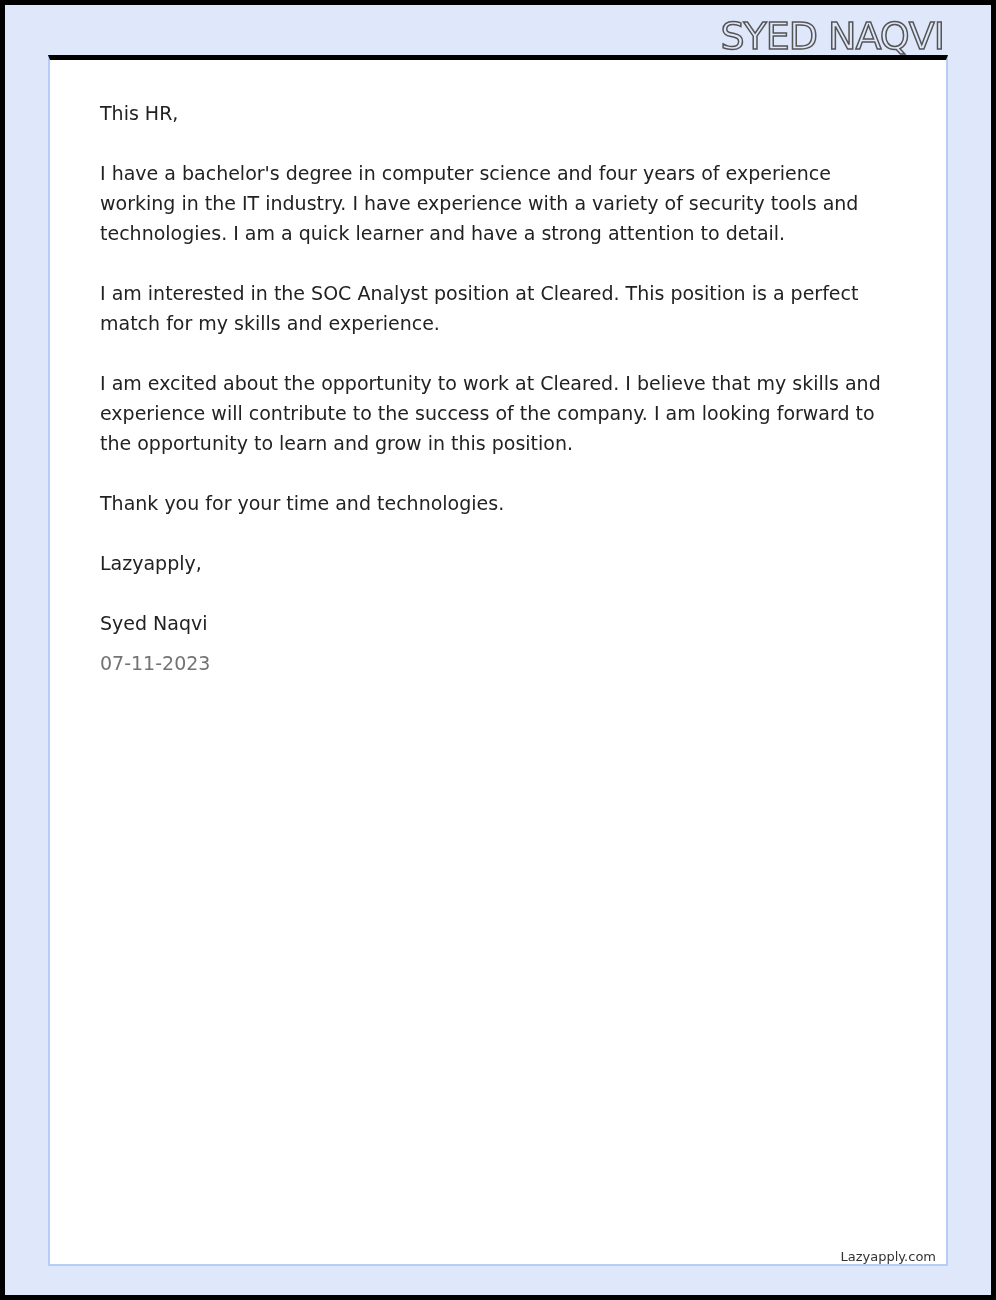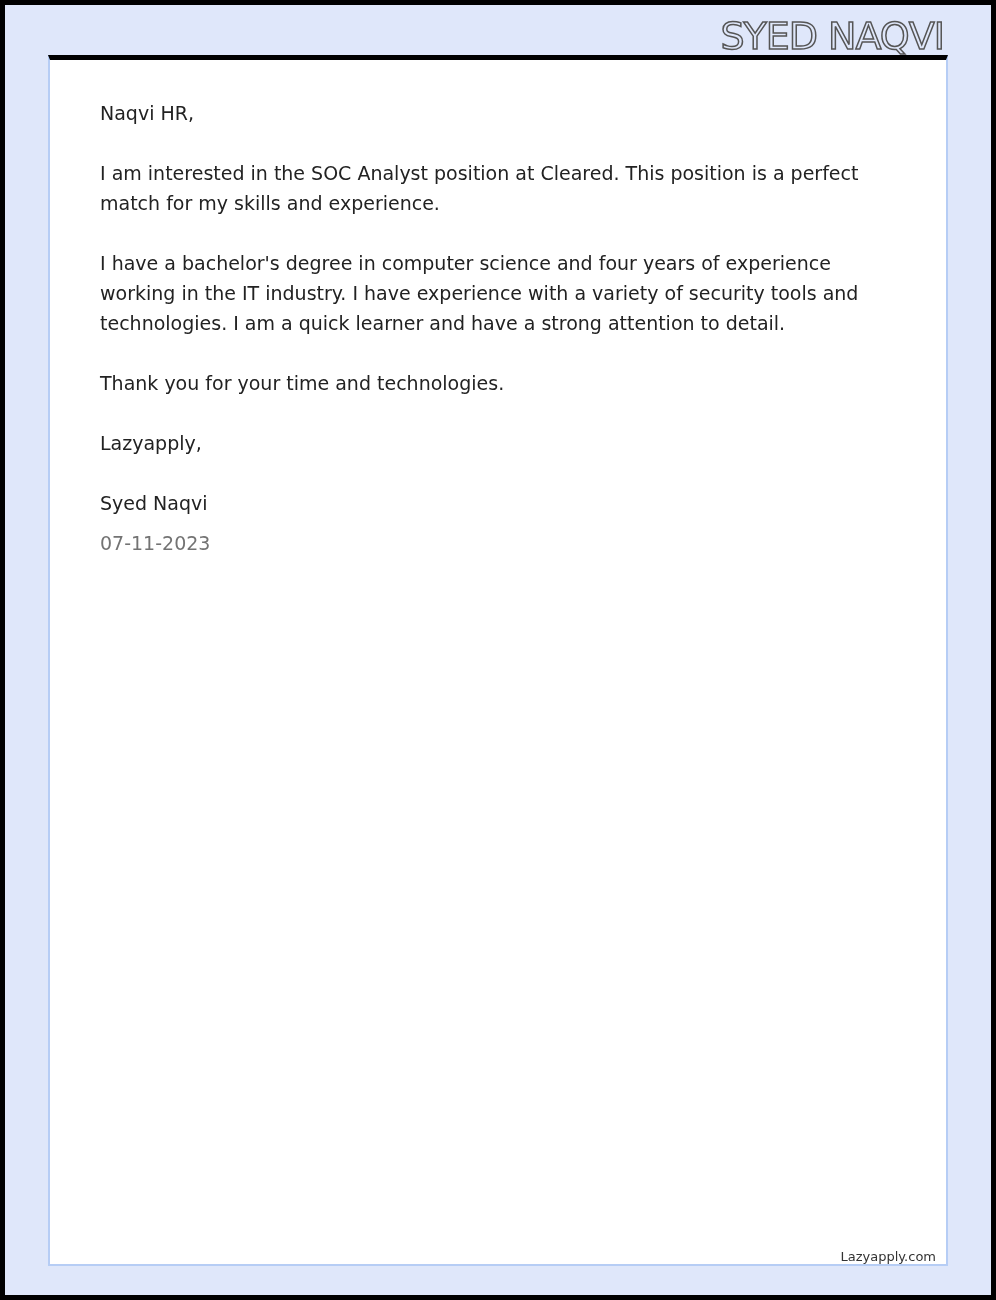--- a/index.html
+++ b/index.html
@@ -40,22 +40,23 @@
       font-size: 13px; color: #333; margin-left: 24px;
     }
   </style>
 </head>
 <body>
 
 <div class="header-name">SYED NAQVI</div>
 
 <div class="card">
   <div class="content">
-    <p>Naqvi HR,</p>
+    <p>This HR,</p>
+    <p>I have a bachelor's degree in computer science and four years of experience working in the IT industry. I have experience with a variety of security tools and technologies. I am a quick learner and have a strong attention to detail.</p>
     <p>I am interested in the SOC Analyst position at Cleared. This position is a perfect match for my skills and experience.</p>
-    <p>I have a bachelor's degree in computer science and four years of experience working in the IT industry. I have experience with a variety of security tools and technologies. I am a quick learner and have a strong attention to detail.</p>
+    <p>I am excited about the opportunity to work at Cleared. I believe that my skills and experience will contribute to the success of the company. I am looking forward to the opportunity to learn and grow in this position.</p>
     <p>Thank you for your time and technologies.</p>
     <p>Lazyapply,</p>
     <p class="sig">Syed Naqvi</p>
     <p class="date">07-11-2023</p>
   </div>
   <div class="footer">Lazyapply.com</div>
 </div>
 
 </body></html>

